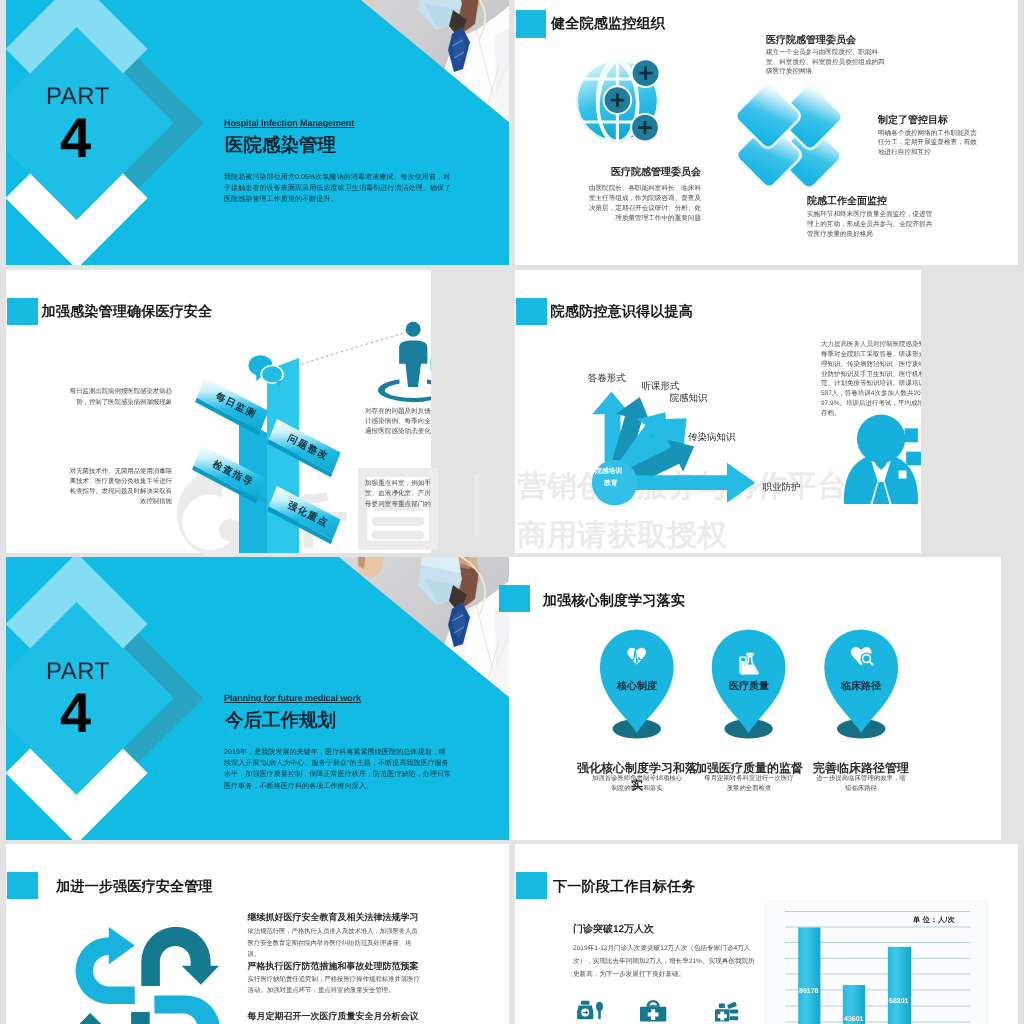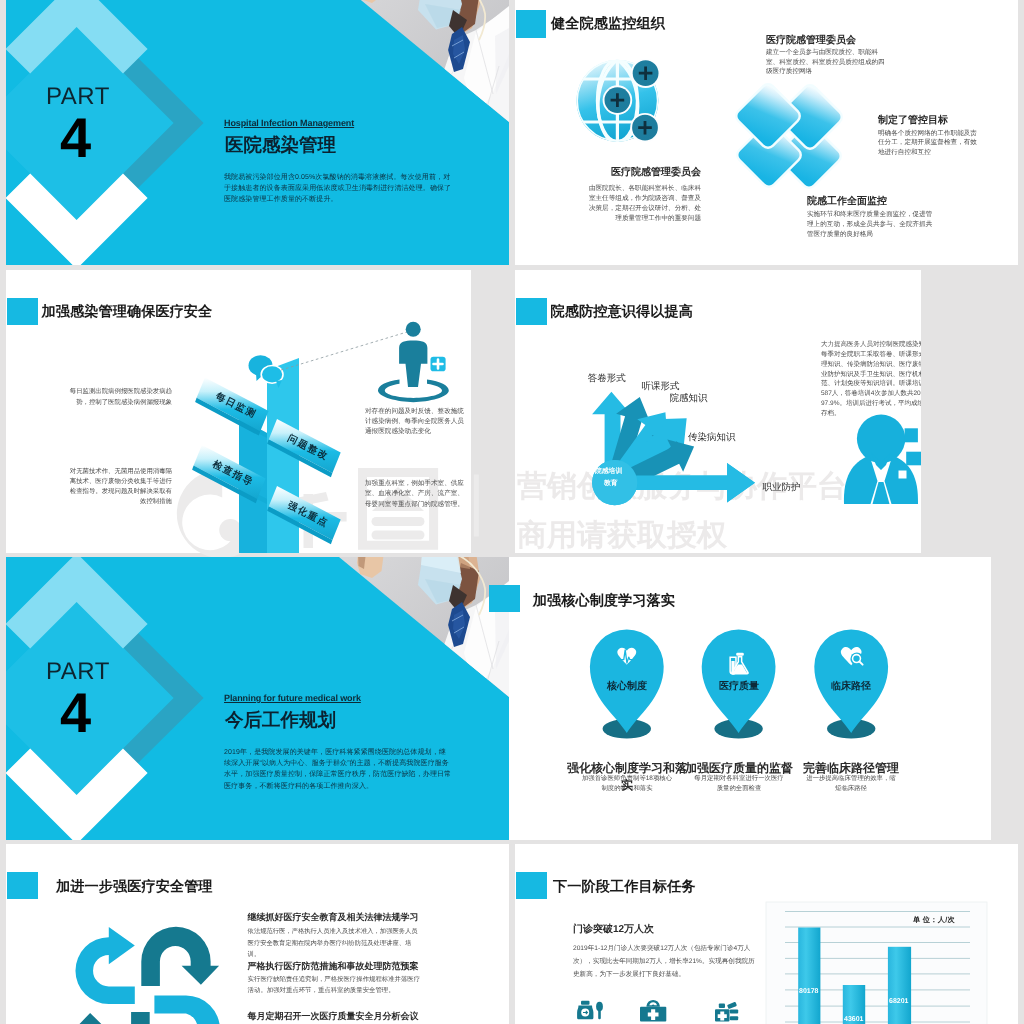--- a/index.html
+++ b/index.html
@@ -3,24 +3,24 @@
 <meta charset="utf-8">
 <style>
   html,body{margin:0;padding:0;}
   body{width:1024px;height:1024px;overflow:hidden;background:#e4e3e3;
        font-family:"Liberation Sans",sans-serif;-webkit-font-smoothing:antialiased;text-rendering:geometricPrecision;}
   .page{position:relative;width:1024px;height:1024px;}
   .slide{position:absolute;background:transparent;overflow:hidden;z-index:3;}
   .slidebg{position:absolute;background:#fff;z-index:1;}
   .s1{left:6px;top:-18px;width:503px;height:283px;}
   .s2{left:515px;top:-18px;width:503px;height:283px;}
-  .s3{left:6px;top:270px;width:465px;height:283px;}
+  .s3{left:6px;top:270px;width:425px;height:283px;}
   .s4{left:515px;top:270px;width:406px;height:283px;}
   .s5{left:6px;top:557px;width:503px;height:283px;}
-  .s6{left:488px;top:557px;width:503px;height:283px;}
+  .s6{left:498px;top:557px;width:503px;height:283px;}
   .s7{left:6px;top:844px;width:503px;height:283px;}
   .s8{left:515px;top:844px;width:503px;height:283px;}
   svg{display:block;}
   .abs{position:absolute;}
 
   
   .cover-bg{position:absolute;inset:0;background:#11bbe3;}
   .partword{position:absolute;font-size:24px;font-weight:400;color:#0d2530;
             letter-spacing:.5px;}
   .partnum{position:absolute;font-size:56px;font-weight:700;color:#000;line-height:1;}

